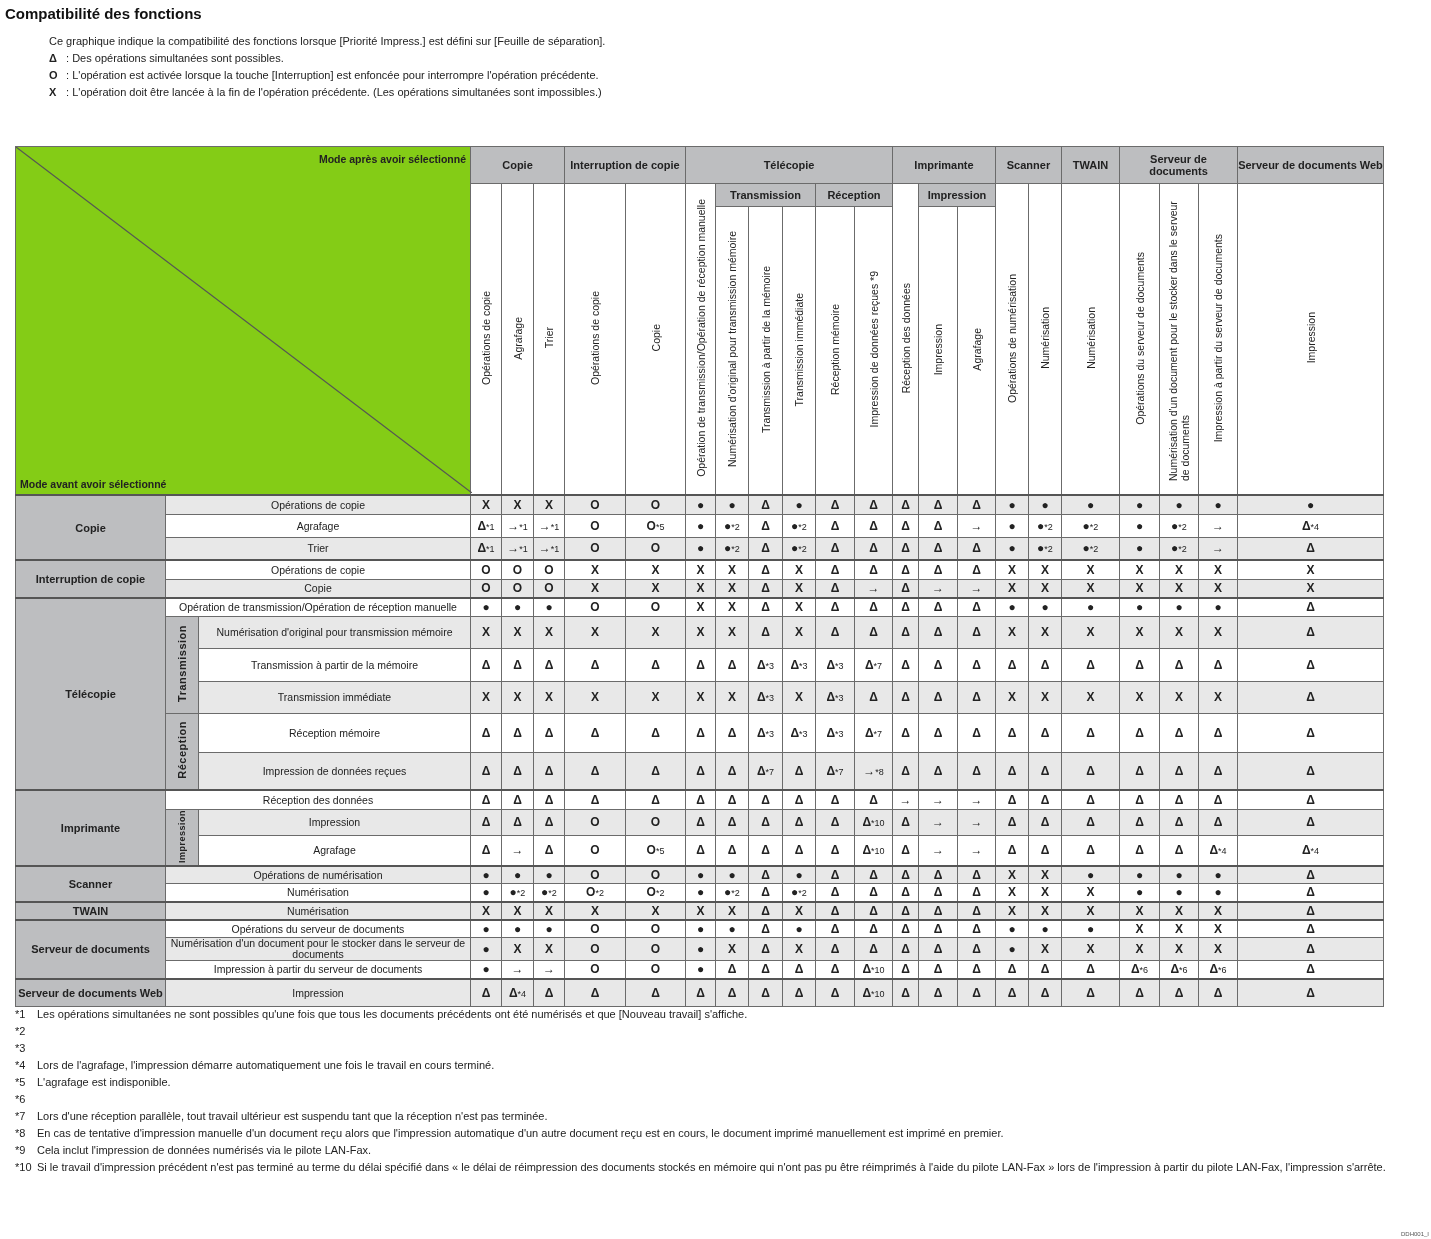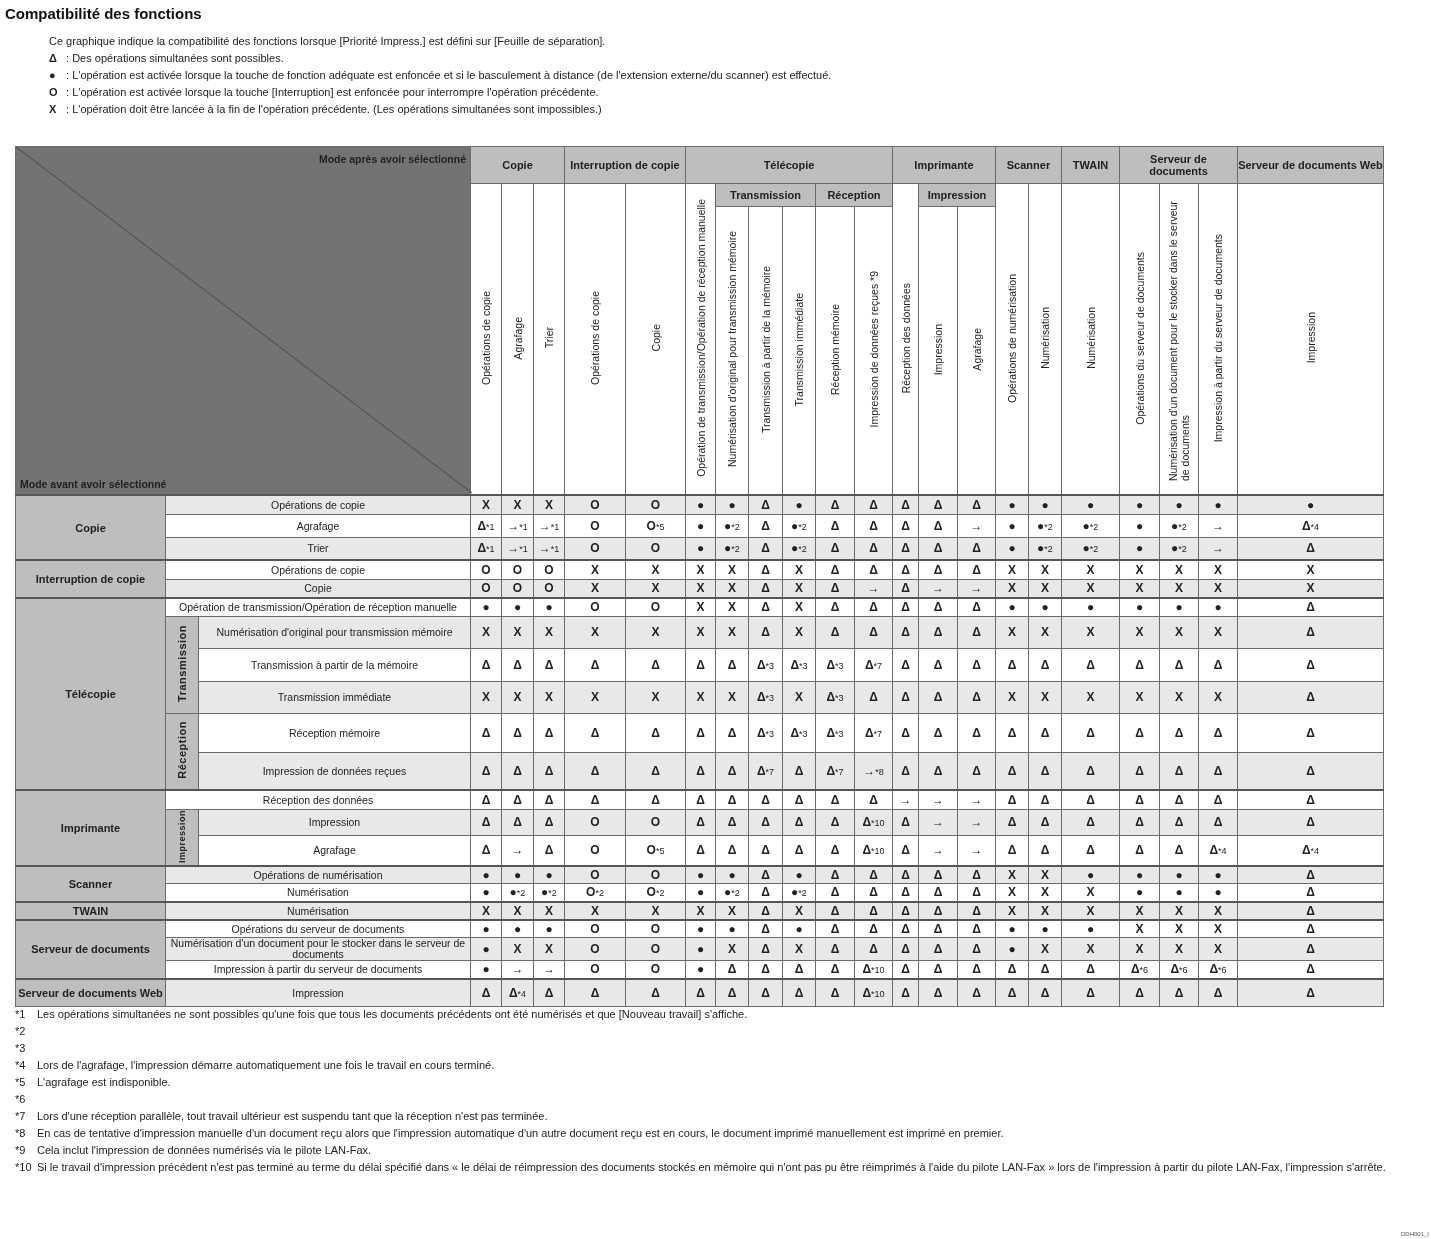--- a/index.html
+++ b/index.html
@@ -7,21 +7,21 @@
   .title{position:absolute;left:5px;top:5px;font-size:15px;font-weight:bold;color:#111;}
   .intro{position:absolute;left:15px;top:33px;font-size:11px;line-height:17px;margin-left:34px;}
   .intro div{white-space:nowrap;}
   .sym{display:inline-block;width:14px;text-align:left;font-weight:bold;}
   table.grid{position:absolute;left:15px;top:146px;border-collapse:collapse;table-layout:fixed;font-size:10.5px;}
   table.grid td, table.grid th{border:1px solid #6b6b6b;padding:0;text-align:center;vertical-align:middle;}
   th.grp{background:#bdbec0;font-weight:bold;font-size:11px;height:36px;}
   th.sub{background:#bdbec0;font-weight:bold;font-size:11px;height:22px;}
   th.vert{background:#fff;font-weight:normal;height:287px;vertical-align:bottom;}
   th.vert .v{writing-mode:vertical-rl;transform:rotate(180deg);display:inline-block;text-align:left;font-size:10.5px;line-height:12px;padding:6px 0;white-space:normal;max-height:285px;}
-  td.corner{position:relative;background:#737373;border-bottom:2px solid #555;}
+  td.corner{position:relative;background:#84cc16;border-bottom:2px solid #555;}
   td.corner svg{position:absolute;left:0;top:0;}
   .c-after{position:absolute;right:4px;top:6px;font-weight:bold;font-size:10.5px;}
   .c-before{position:absolute;left:4px;bottom:4px;font-weight:bold;font-size:10.5px;}
   td.mode{background:#bdbec0;font-weight:bold;font-size:11px;text-align:left;padding-left:8px;}
   td.submode{background:#bdbec0;font-weight:bold;font-size:11px;}
   td.submode .v{writing-mode:vertical-rl;transform:rotate(180deg);display:inline-block;letter-spacing:0.5px;}
   td.rl{text-align:left;padding-left:8px;font-size:10.5px;}
   tr.g td.rl, tr.g td.cell{background:#e8e8e8;}
   tr.w td.rl, tr.w td.cell{background:#fff;}
   td.cell{font-size:12px;font-weight:bold;}
@@ -33,21 +33,20 @@
   .ref{position:absolute;right:2px;bottom:2px;font-size:6px;color:#555;}
 </style>
 </head>
 <body>
 
 <div class="title">Compatibilité des fonctions</div>
 
 <div class="intro">
   <div>Ce graphique indique la compatibilité des fonctions lorsque [Priorité Impress.] est défini sur [Feuille de séparation].</div>
   <div><span class="sym">Δ</span><span> : Des opérations simultanées sont possibles.</span></div>
-  <div><span class="sym">●</span><span> : L'opération est activée lorsque la touche de fonction adéquate est enfoncée et si le basculement à distance (de l'extension externe/du scanner) est effectué.</span></div>
   <div><span class="sym">O</span><span> : L'opération est activée lorsque la touche [Interruption] est enfoncée pour interrompre l'opération précédente.</span></div>
   <div><span class="sym">X</span><span> : L'opération doit être lancée à la fin de l'opération précédente. (Les opérations simultanées sont impossibles.)</span></div>
 </div>
 
 <table class="grid">
   <colgroup>
     <col style="width:150px">
       <col style="width:33px">
       <col style="width:272px">
     <col style="width:31px">

